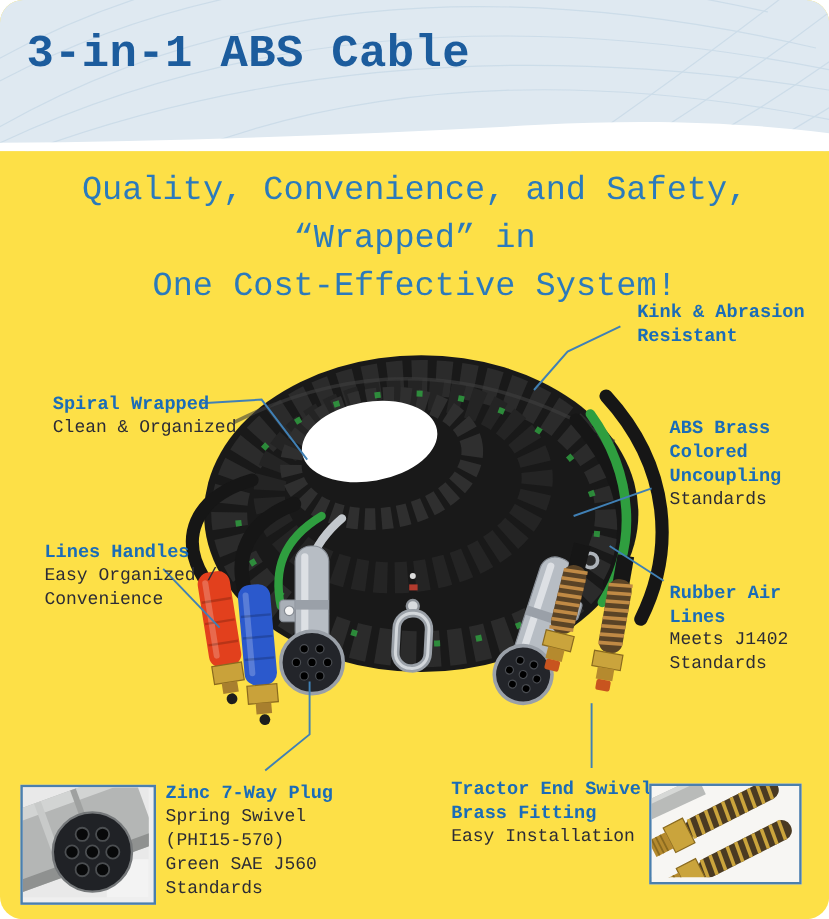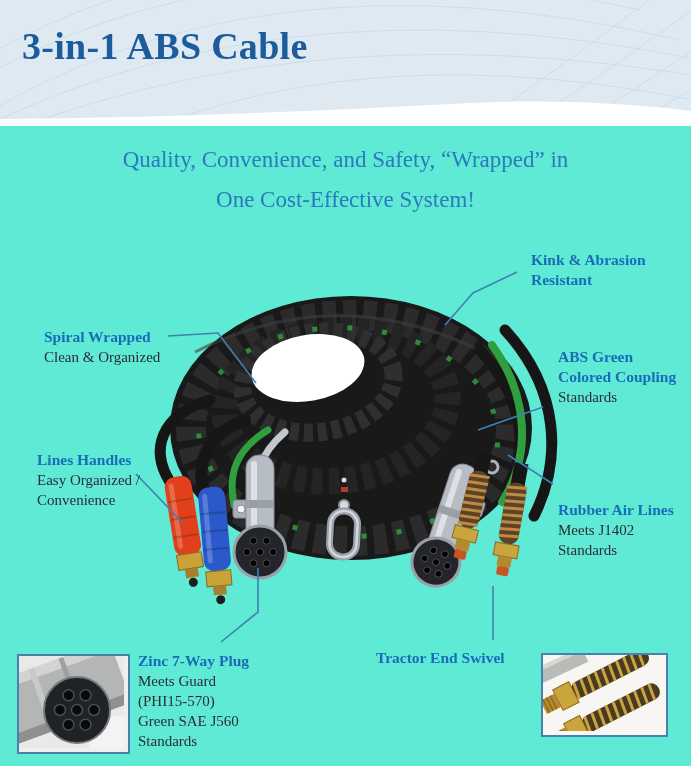--- a/index.html
+++ b/index.html
@@ -1,42 +1,43 @@
 <!DOCTYPE html>
 <html><head>
 <meta charset="utf-8">
 <style>
   html,body{margin:0;padding:0;background:#fff;}
   .page{
-    position:relative;width:691px;height:766px;overflow:hidden;background:#5eead4;
-    font-family:Liberation Serif, serif;
+    position:relative;width:691px;height:766px;overflow:hidden;background:#fde047;
+    font-family:Liberation Mono, monospace;
+    border-radius:19px;
   }
   
   .hero{position:absolute;left:0;top:0;width:691px;height:126px;}
   .hero svg{position:absolute;left:0;top:0;}
   .hero-title{
     position:absolute;left:22px;top:24px;margin:0;
     font-size:38px;font-weight:600;letter-spacing:.3px;color:#1c5c9d;
   }
   
   .subtitle{
     position:absolute;left:0;top:140px;width:691px;text-align:center;
-    color:#2b7abc;font-size:23px;font-weight:500;line-height:40px;
+    color:#2b7abc;font-size:28px;font-weight:500;line-height:40px;
   }
   
   .illustration{position:absolute;left:0;top:0;width:691px;height:766px;z-index:1;}
   
   .callout{position:absolute;z-index:2;font-size:15px;line-height:20px;}
   .callout .t{display:block;color:#1a6cb8;font-weight:bold;font-size:15.5px;line-height:20px;}
   .callout .d{display:block;color:#2c2c36;line-height:20px;}
   .co-kink{left:531px;top:250px;}
   .co-spiral{left:44px;top:327px;}
   .co-abs{left:558px;top:347px;}
   .co-grip{left:37px;top:450px;}
-  .co-rubber{left:558px;top:484px;margin-top:16px;}
+  .co-rubber{left:558px;top:484px;}
   .co-zinc{left:138px;top:651px;}
   .co-tractor{left:376px;top:648px;}
   
   .photo-box{
     position:absolute;z-index:2;border:2px solid #4a7fae;background:#efefef;overflow:hidden;
   }
   .box-zinc{left:17px;top:654px;width:109px;height:96px;}
   .box-brass{left:541px;top:653px;width:123px;height:80px;background:#f7f6f3;}
 </style>
 </head>
@@ -213,47 +214,49 @@
     <span class="t">Kink &amp; Abrasion</span>
     <span class="t">Resistant</span>
   </div>
 
   <div class="callout co-spiral">
     <span class="t">Spiral Wrapped</span>
     <span class="d">Clean &amp; Organized</span>
   </div>
 
   <div class="callout co-abs">
-    <span class="t">ABS Green</span>
-    <span class="t">Colored Coupling</span>
+    <span class="t">ABS Brass</span>
+    <span class="t">Colored Uncoupling</span>
     <span class="d">Standards</span>
   </div>
 
   <div class="callout co-grip">
     <span class="t">Lines Handles</span>
     <span class="d">Easy Organized /</span>
     <span class="d">Convenience</span>
   </div>
 
   <div class="callout co-rubber">
     <span class="t">Rubber Air Lines</span>
     <span class="d">Meets J1402</span>
     <span class="d">Standards</span>
   </div>
 
   <div class="callout co-zinc">
     <span class="t">Zinc 7-Way Plug</span>
-    <span class="d">Meets Guard</span>
+    <span class="d">Spring Swivel</span>
     <span class="d">(PHI15-570)</span>
     <span class="d">Green SAE J560</span>
     <span class="d">Standards</span>
   </div>
 
   <div class="callout co-tractor">
     <span class="t">Tractor End Swivel</span>
+    <span class="t">Brass Fitting</span>
+    <span class="d">Easy Installation</span>
   </div>
 
   <div class="photo-box box-zinc">
     <svg width="105" height="92" viewBox="0 0 105 92">
       <rect width="105" height="92" fill="#e9e9e9"></rect>
       <g transform="rotate(-20 48 38)">
         <rect x="-14" y="2" width="120" height="66" fill="#b4b6b5"></rect>
         <rect x="-14" y="2" width="120" height="10" fill="#d2d4d3"></rect>
         <rect x="-14" y="58" width="120" height="10" fill="#8f9190"></rect>
         <rect x="20" y="2" width="6" height="66" fill="#c8cac9"></rect>

